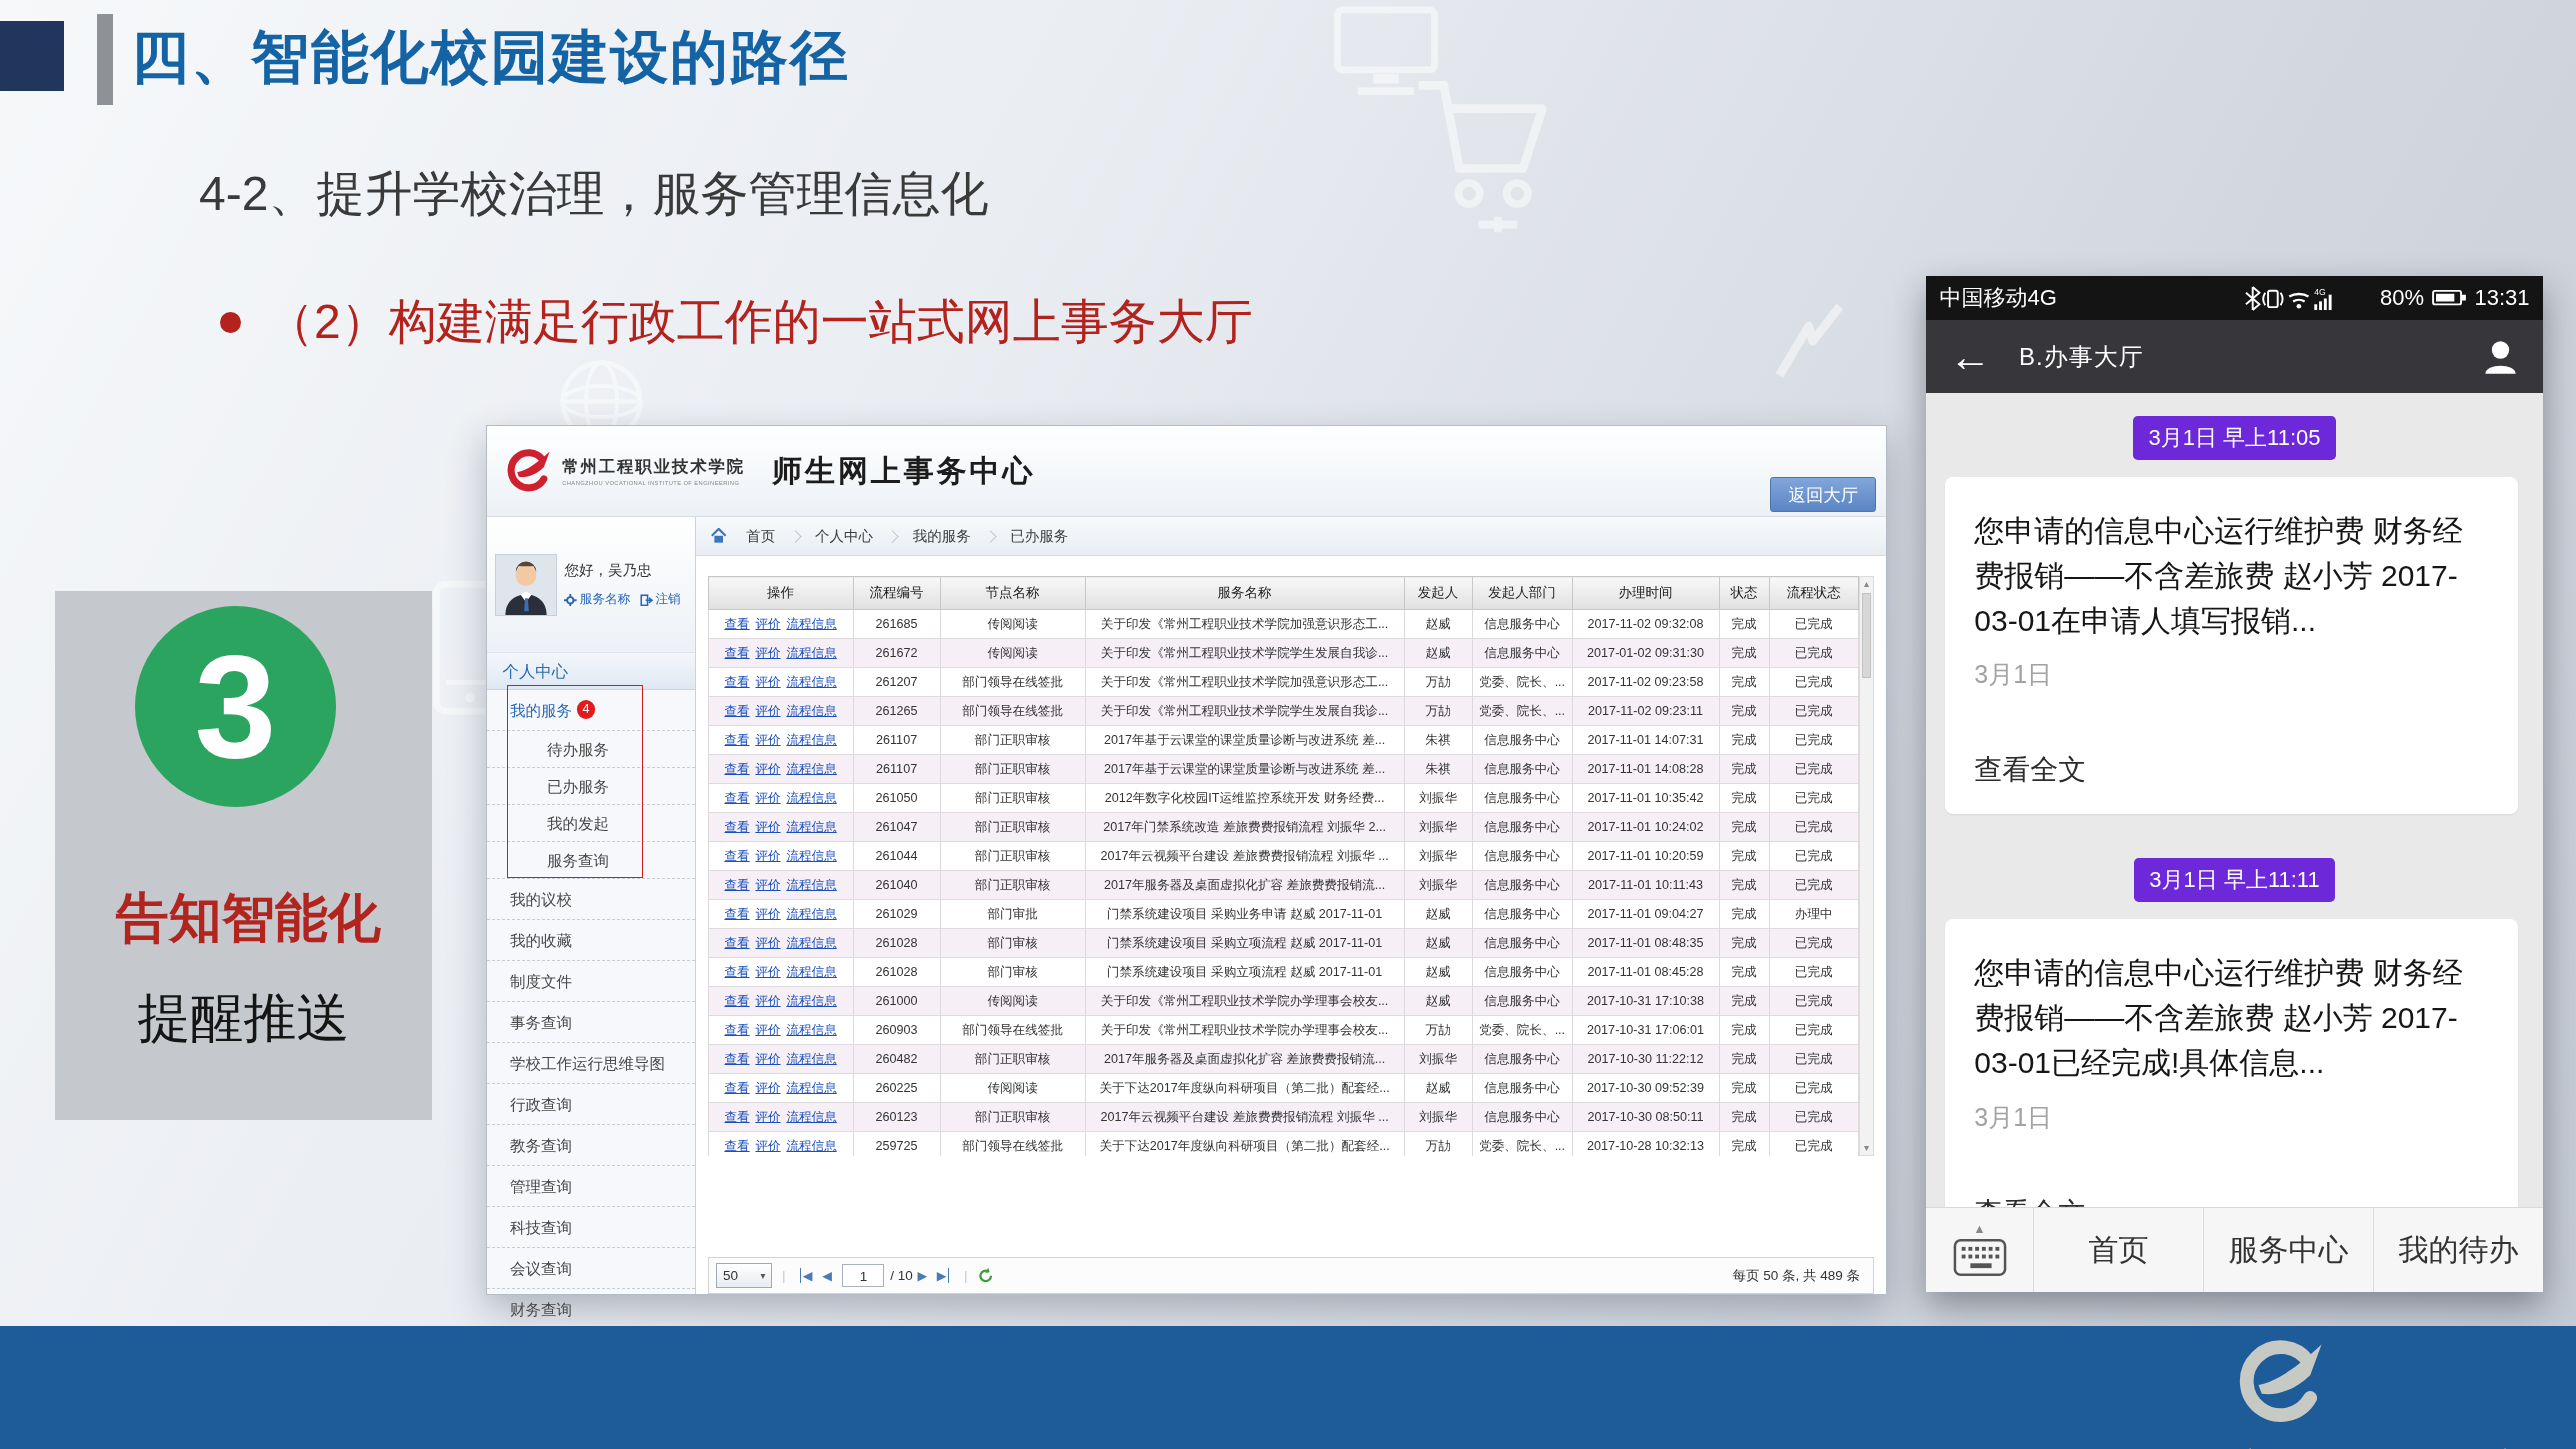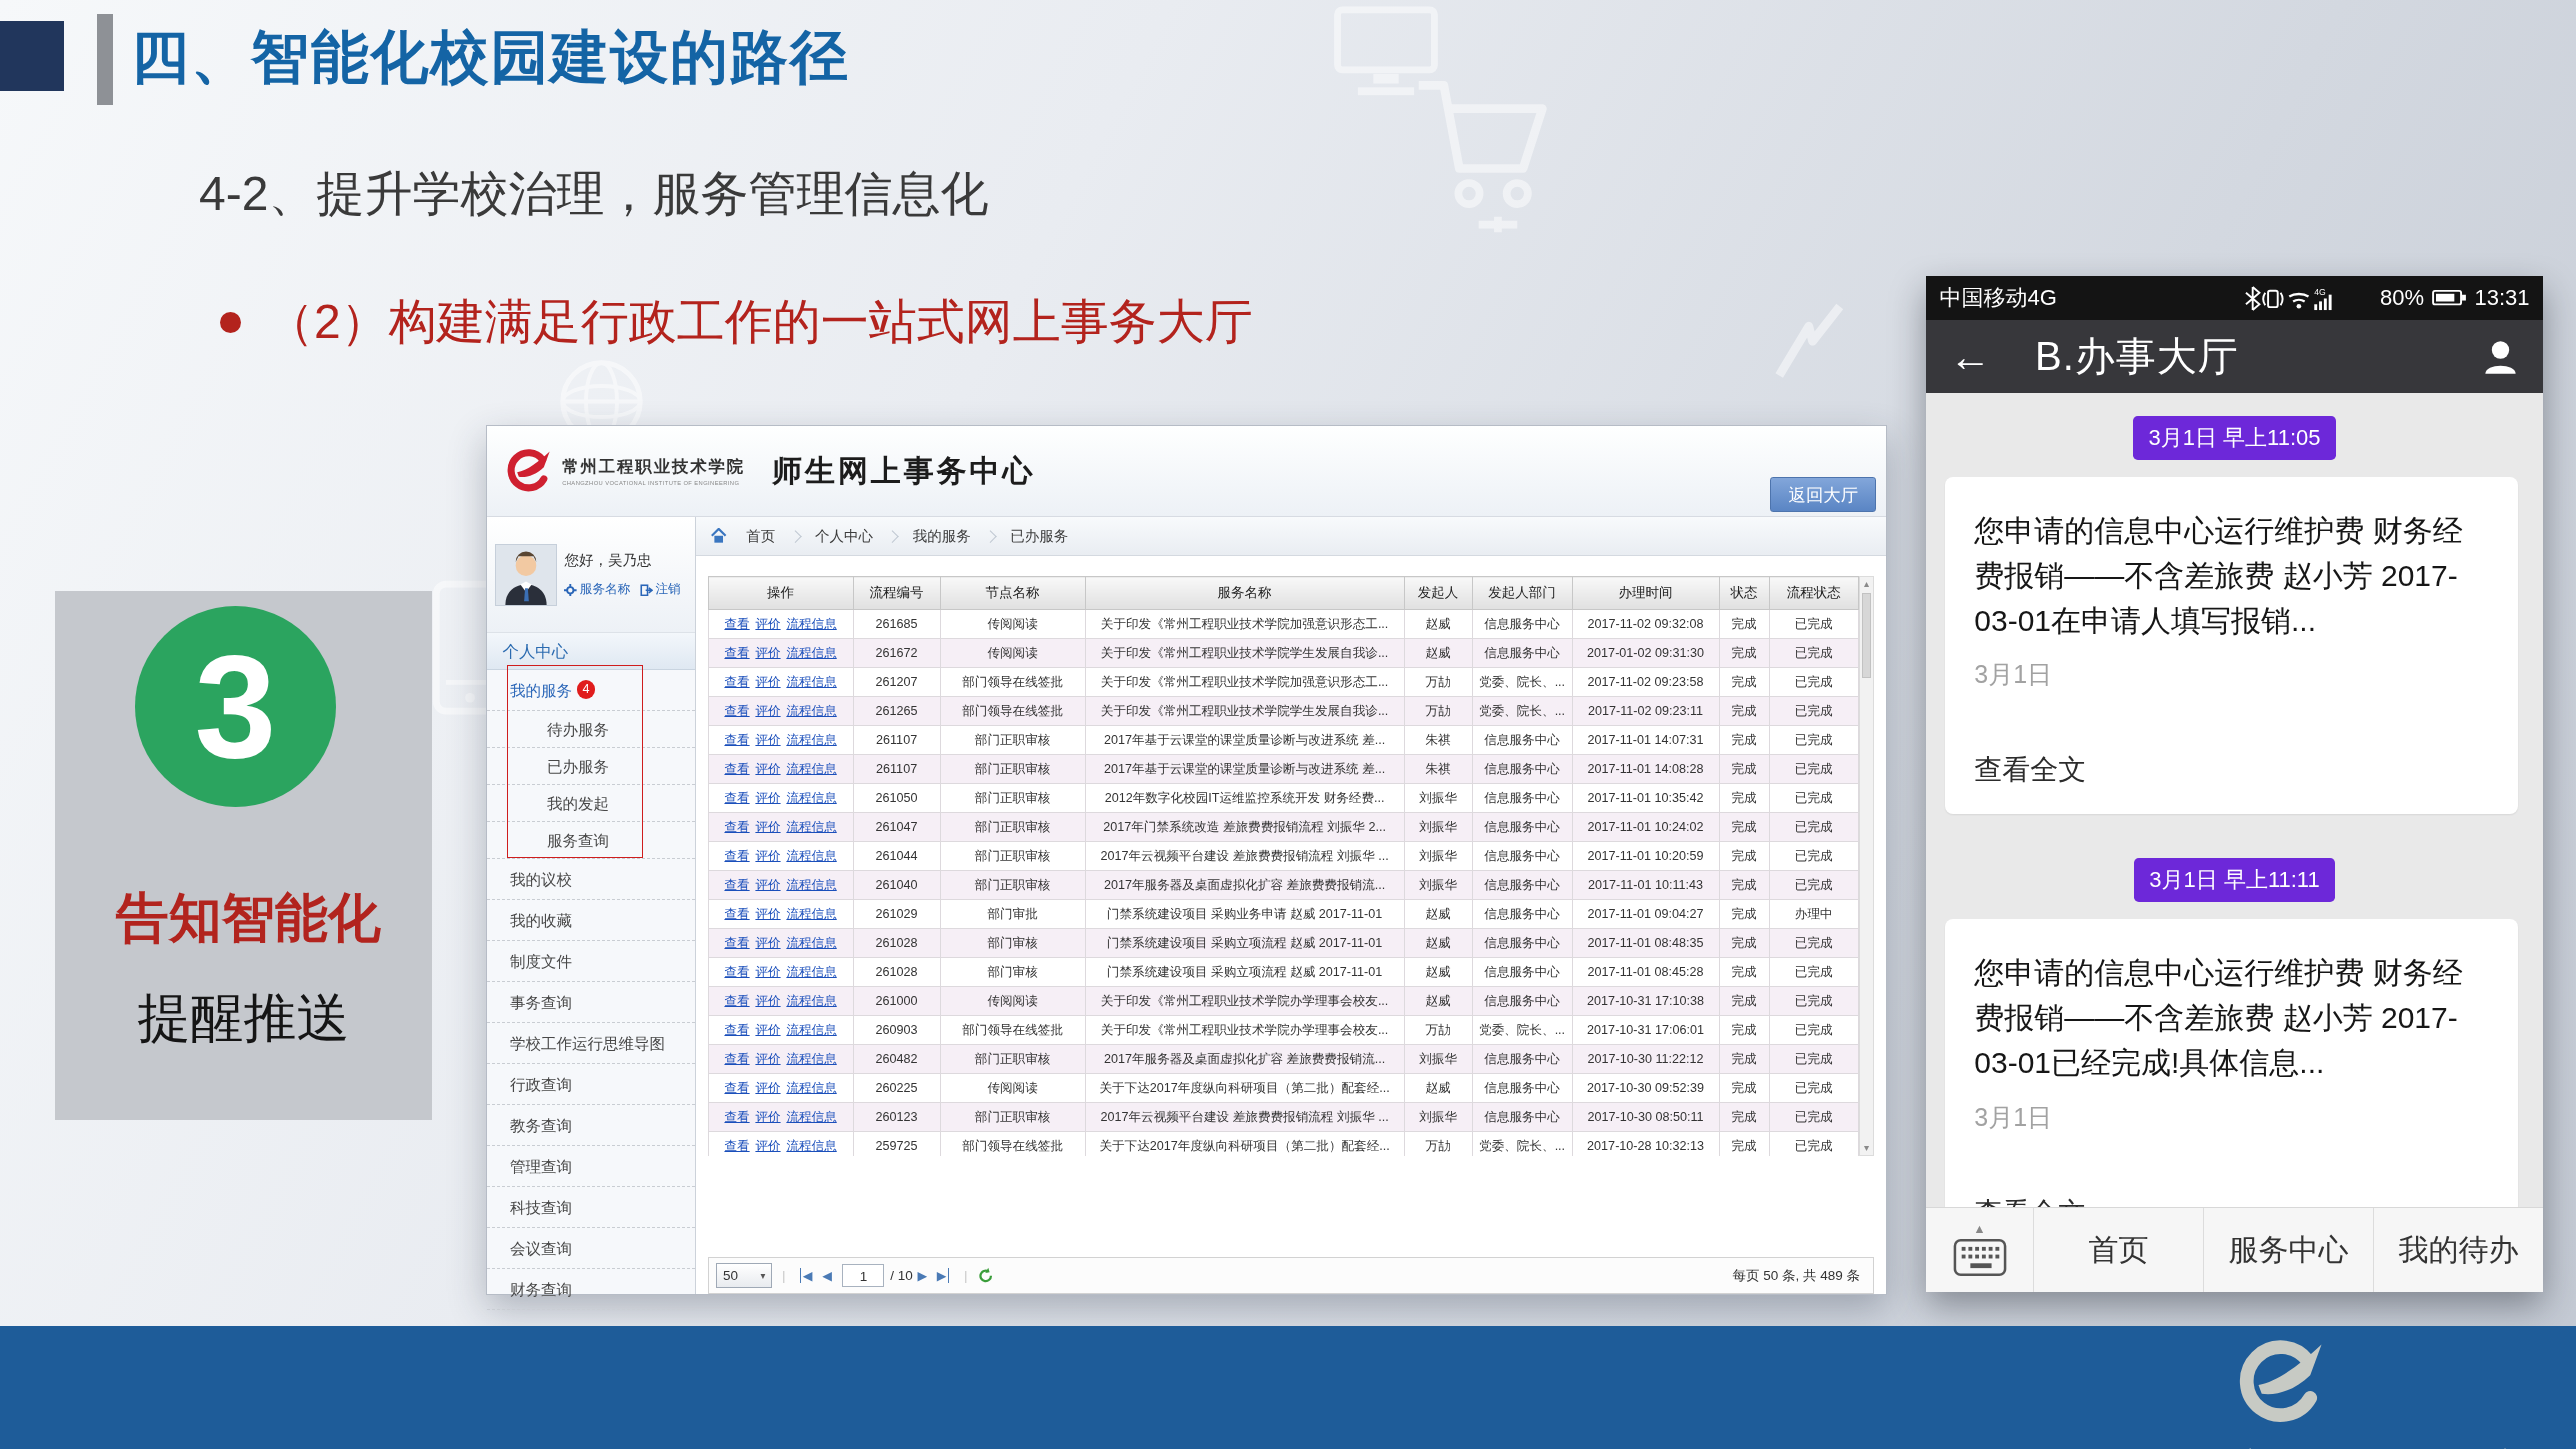--- a/index.html
+++ b/index.html
@@ -37,21 +37,21 @@
   .weblogo-text .zh { font-size:16.4px; font-weight:bold; color:#333; letter-spacing:1.9px; }
   .weblogo-text .en { font-size:5.8px; color:#888; letter-spacing:0.4px; margin-top:2.9px; }
   .web-title { font-size:30px; font-weight:bold; color:#1c1c1c; margin-left:27px; letter-spacing:2.9px; }
   .btn-back { position:absolute; right:9.7px; bottom:3.9px; width:106px; height:35px; border-radius:2.9px;
     background:linear-gradient(#82a6da,#5a85c4); border:1px solid #4d74ad; color:#fff; font-size:17.4px;
     display:flex; align-items:center; justify-content:center; }
   .web-body { flex:1; display:flex; min-height:0; }
 
   
   .web-side { width:209px; flex:none; border-right:1px solid #ccd2da; background:#f6f8fb; display:flex; flex-direction:column; }
-  .user-box { height:116px; flex:none; background:linear-gradient(#ffffff,#edf1f6); border-bottom:1px solid #dde2e8;
+  .user-box { height:136px; flex:none; background:linear-gradient(#ffffff,#edf1f6); border-bottom:1px solid #dde2e8;
     display:flex; align-items:center; padding:9.7px 7.7px; gap:7.7px; }
   .avatar { width:62px; height:62px; flex:none; border:1px solid #c6cfda; background:#e7ebf1; }
   .user-meta { font-size:14.5px; color:#333; }
   .user-greet { margin-bottom:11.6px; }
   .user-links { display:flex; gap:9.7px; align-items:center; color:#2a66b8; font-size:12.6px; white-space:nowrap; }
   .user-links .lnk { display:flex; align-items:center; gap:2.9px; }
   .side-tab { height:37px; flex:none; line-height:37px; padding-left:15.5px; font-size:16.4px; color:#2b6bb0;
     background:linear-gradient(#f3f7fb,#dfe8f2); border-bottom:1px solid #c9d4e0; }
   .menu { position:relative; flex:1; }
   .menu-item { height:41px; line-height:41px; padding-left:23px; font-size:15.5px; color:#484848;
@@ -108,21 +108,21 @@
   .psum { margin-left:auto; font-size:13.5px; color:#333; padding-right:5.8px; }
 
   
   .phone { position:absolute; left:1926px; top:276px; width:617px; height:1016px; background:#e9e9e9;
     box-shadow:0 13.5px 33px rgba(20,25,35,.4); z-index:2; display:flex; flex-direction:column; }
   .p-status { height:44px; flex:none; background:#141414; color:#fff; display:flex; align-items:center;
     padding:0 13.5px; font-size:22px; }
   .p-sicons { margin-left:auto; display:flex; align-items:center; gap:7.7px; }
   .p-nav { height:73px; flex:none; background:#37373b; color:#fff; display:flex; align-items:center; padding:0 23px; }
   .p-back { font-size:42px; line-height:1; }
-  .p-title { font-size:40px; margin-left:44px; letter-spacing:1px; }
+  .p-title { font-size:24px; margin-left:28px; letter-spacing:1px; }
   .p-person { margin-left:auto; }
   .p-body { flex:1; overflow:hidden; position:relative; }
   .chip-row { text-align:center; }
   .chip { display:inline-block; background:#6d28d9; color:#fff; font-size:22px; padding:6.8px 15.5px; border-radius:4.8px; }
   .card { margin:17.4px 25px 0 19.3px; background:#fff; border-radius:8px; padding:31px 29px 25px; box-shadow:0 1px 1.9px rgba(0,0,0,.08); }
   .card-text { font-size:30px; line-height:1.5; color:#161616; }
   .card-date { font-size:25px; color:#a2a2a2; margin-top:15.5px; }
   .card-link { font-size:28px; color:#2c2c2c; margin-top:60px; }
   .p-toolbar { height:85px; flex:none; background:#f6f6f6; border-top:1px solid #d8d8d8; display:flex; }
   .kb-cell { width:108px; flex:none; border-right:1px solid #dcdcdc; display:flex; flex-direction:column;

